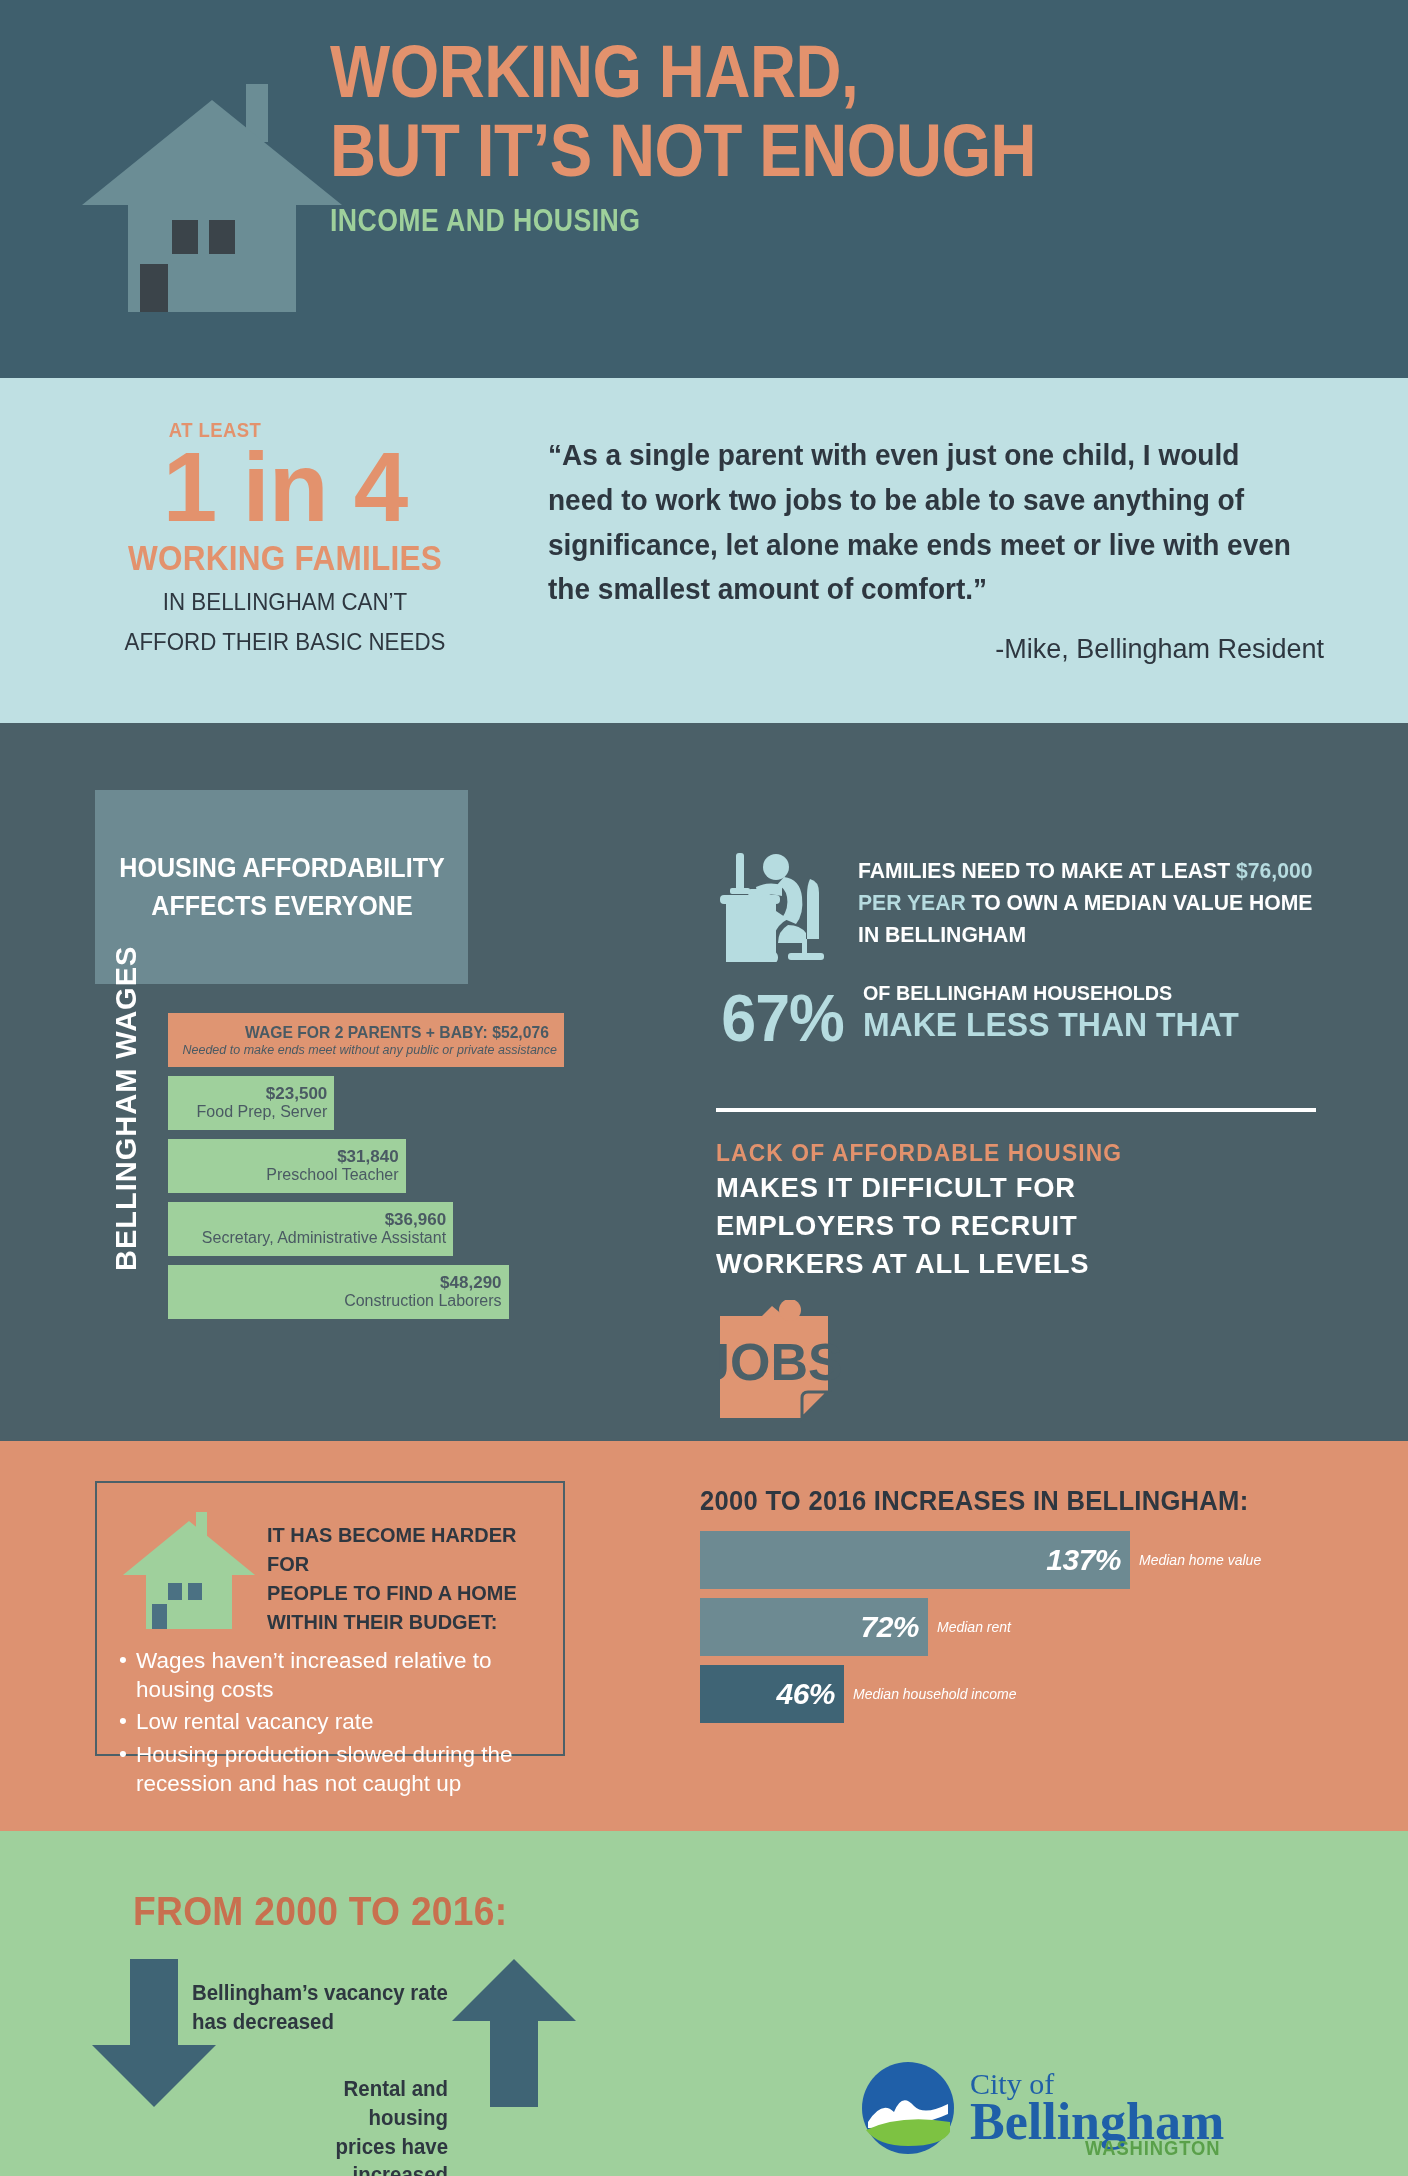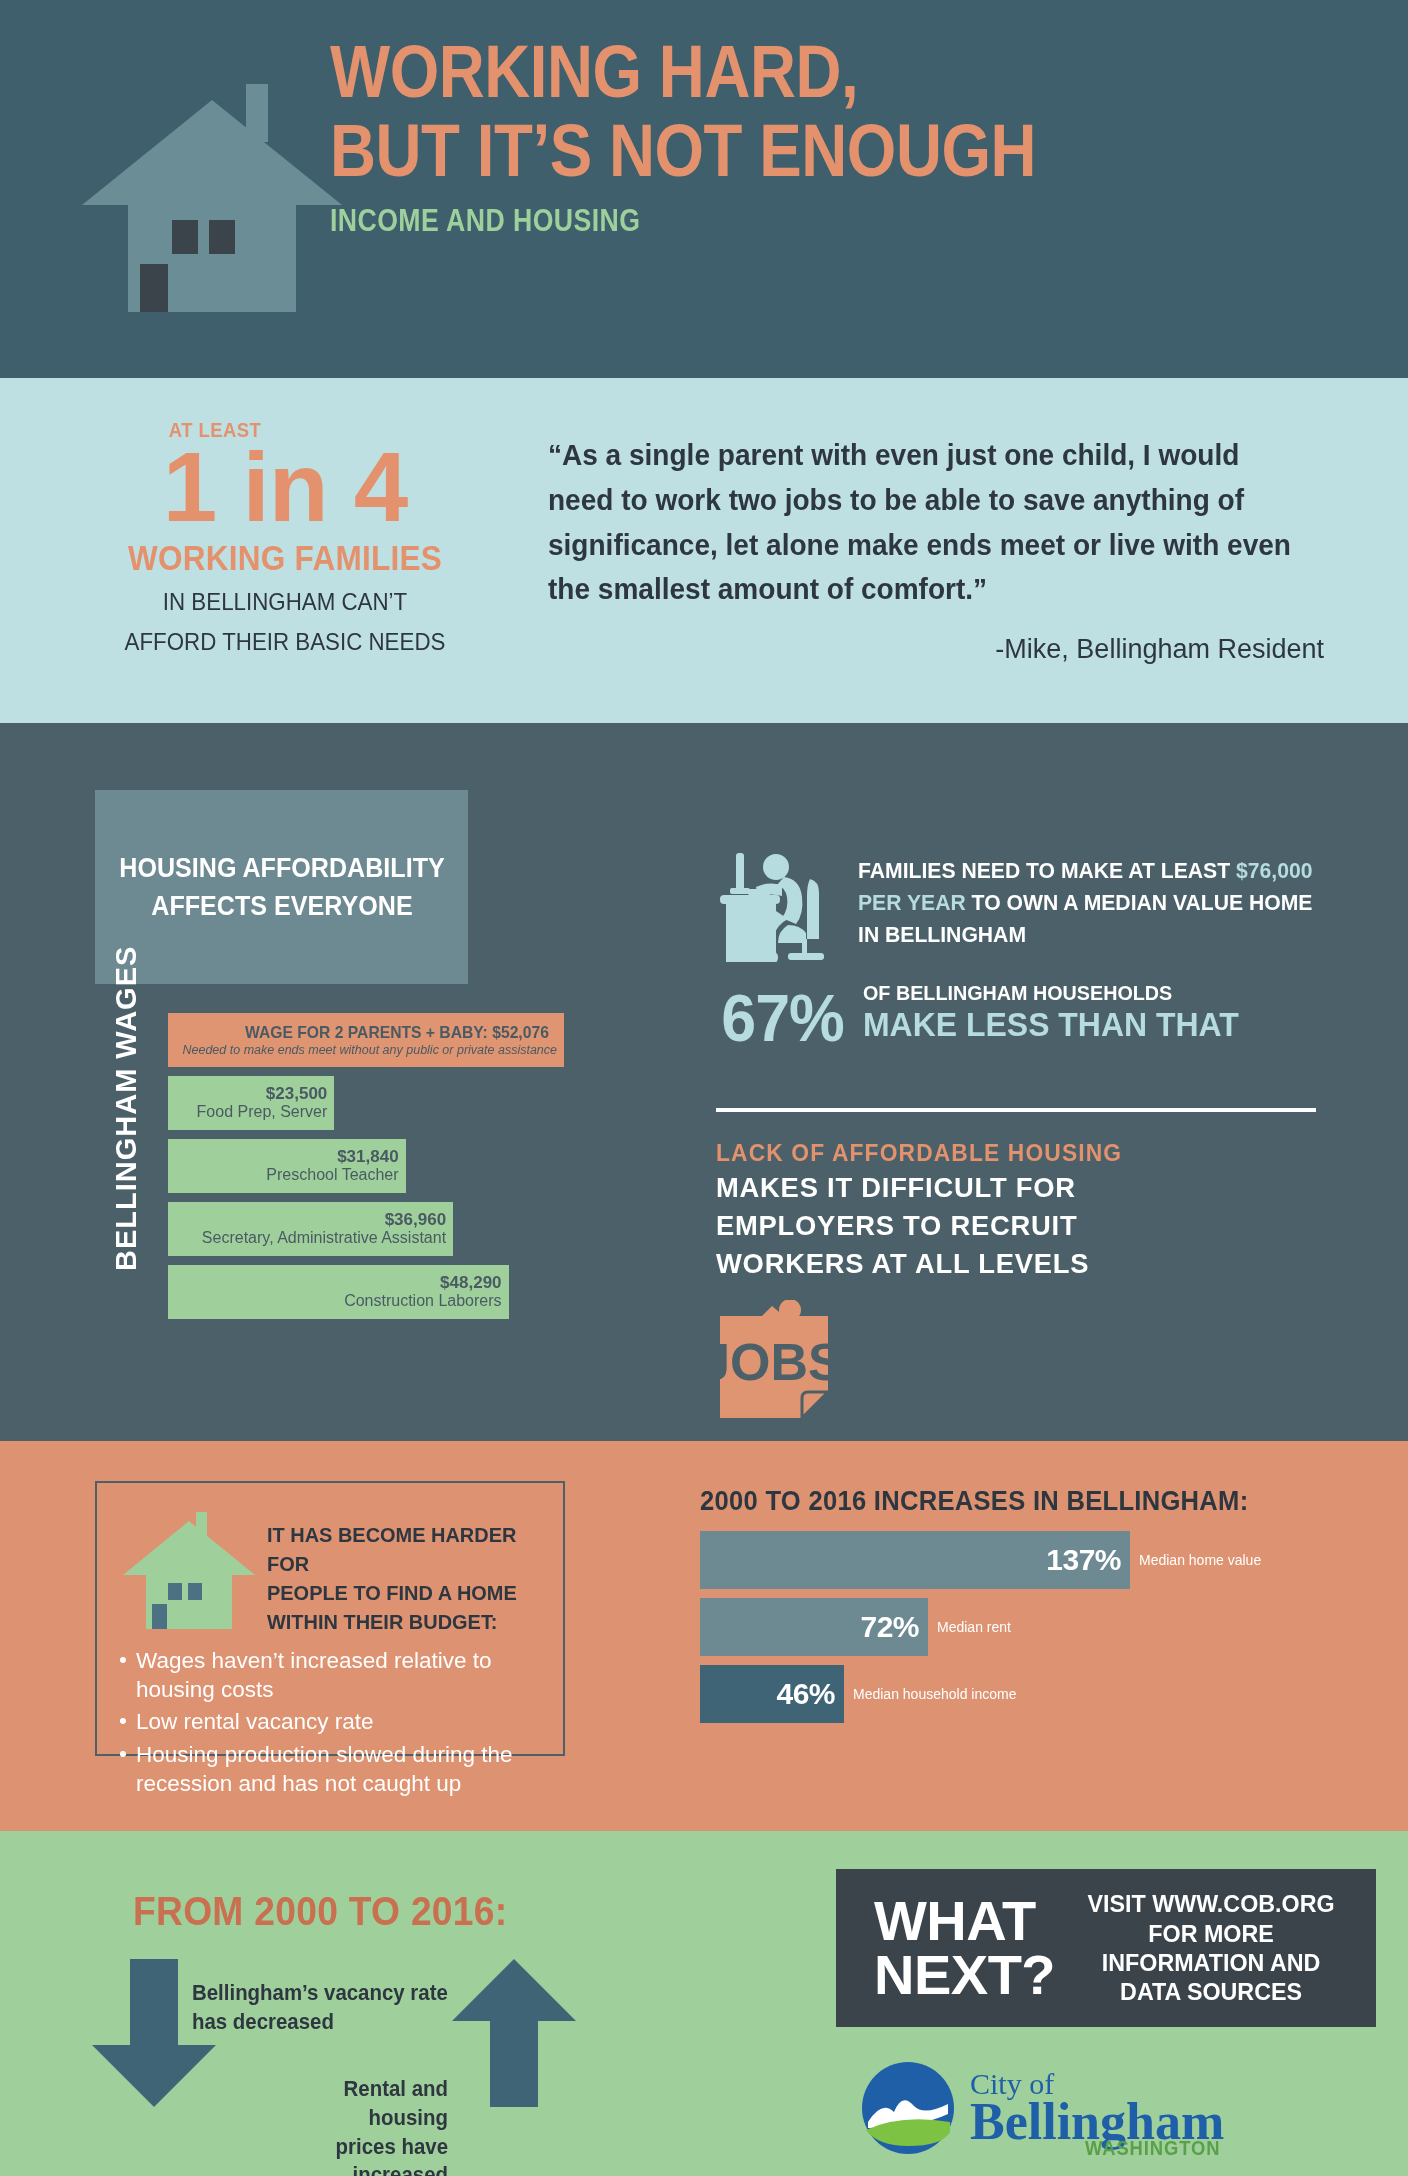--- a/index.html
+++ b/index.html
@@ -143,21 +143,21 @@
   .bullets{margin-top:10px;}
   .bullets li{color:#ffffff;font-size:22.5px;line-height:1.28;margin-bottom:4px;
      list-style:none;position:relative;padding-left:17px;}
   .bullets li:before{content:"\2022";position:absolute;left:0;top:-1px;}
   .bullets{padding:0;margin-left:2px;}
 
   .incr-area{position:absolute;left:700px;top:44px;width:640px;}
   .incr-title{color:#2e3740;font-weight:bold;font-size:27.5px;letter-spacing:0.3px;
      transform:scaleX(0.93);transform-origin:left;}
   .incr-rows{margin-top:14px;}
-  .incr-row{display:flex;align-items:center;margin-bottom:9px;}
+  .incr-row{display:flex;align-items:center;margin-bottom:9px;font-style:italic;}
   .incr-bar{height:58px;display:flex;align-items:center;justify-content:flex-end;
      padding-right:9px;box-sizing:border-box;}
   .incr-val{color:#ffffff;font-weight:bold;font-size:30px;letter-spacing:-0.5px;}
   .incr-lbl{color:#ffffff;font-size:14px;margin-left:9px;white-space:nowrap;}
 
   
   .sec-green{
     position:absolute;left:0;top:1831px;width:1408px;height:345px;
     background:#9fd09c;
   }
@@ -409,32 +409,20 @@
 
     <div class="arrow-up">
       <div class="au-head"></div>
       <div class="au-stem"></div>
     </div>
     <div class="arr-txt2">
       <div>Rental and housing</div>
       <div>prices have increased</div>
     </div>
 
-    <div class="whatnext-box">
-      <div class="wn-big">
-        <div>WHAT</div>
-        <div>NEXT?</div>
-      </div>
-      <div class="wn-small">
-        <div>VISIT WWW.COB.ORG</div>
-        <div>FOR MORE</div>
-        <div>INFORMATION AND</div>
-        <div>DATA SOURCES</div>
-      </div>
-    </div>
 
     <div class="logo-wrap">
       <div class="logo-mark">
         <svg viewBox="0 0 96 96" width="96" height="96" aria-hidden="true">
           <circle cx="48" cy="48" r="46" fill="#1f5fa8"></circle>
           <path d="M8 62 q14 -22 26 -10 q8 -20 20 -6 q10 10 34 -2 l0 10 q-30 14 -80 14 z" fill="#ffffff"></path>
           <path d="M6 70 q34 -16 84 -8 l0 10 q-8 14 -42 14 q-30 0 -42 -16 z" fill="#7dc242"></path>
         </svg>
       </div>
       <div class="logo-words">

